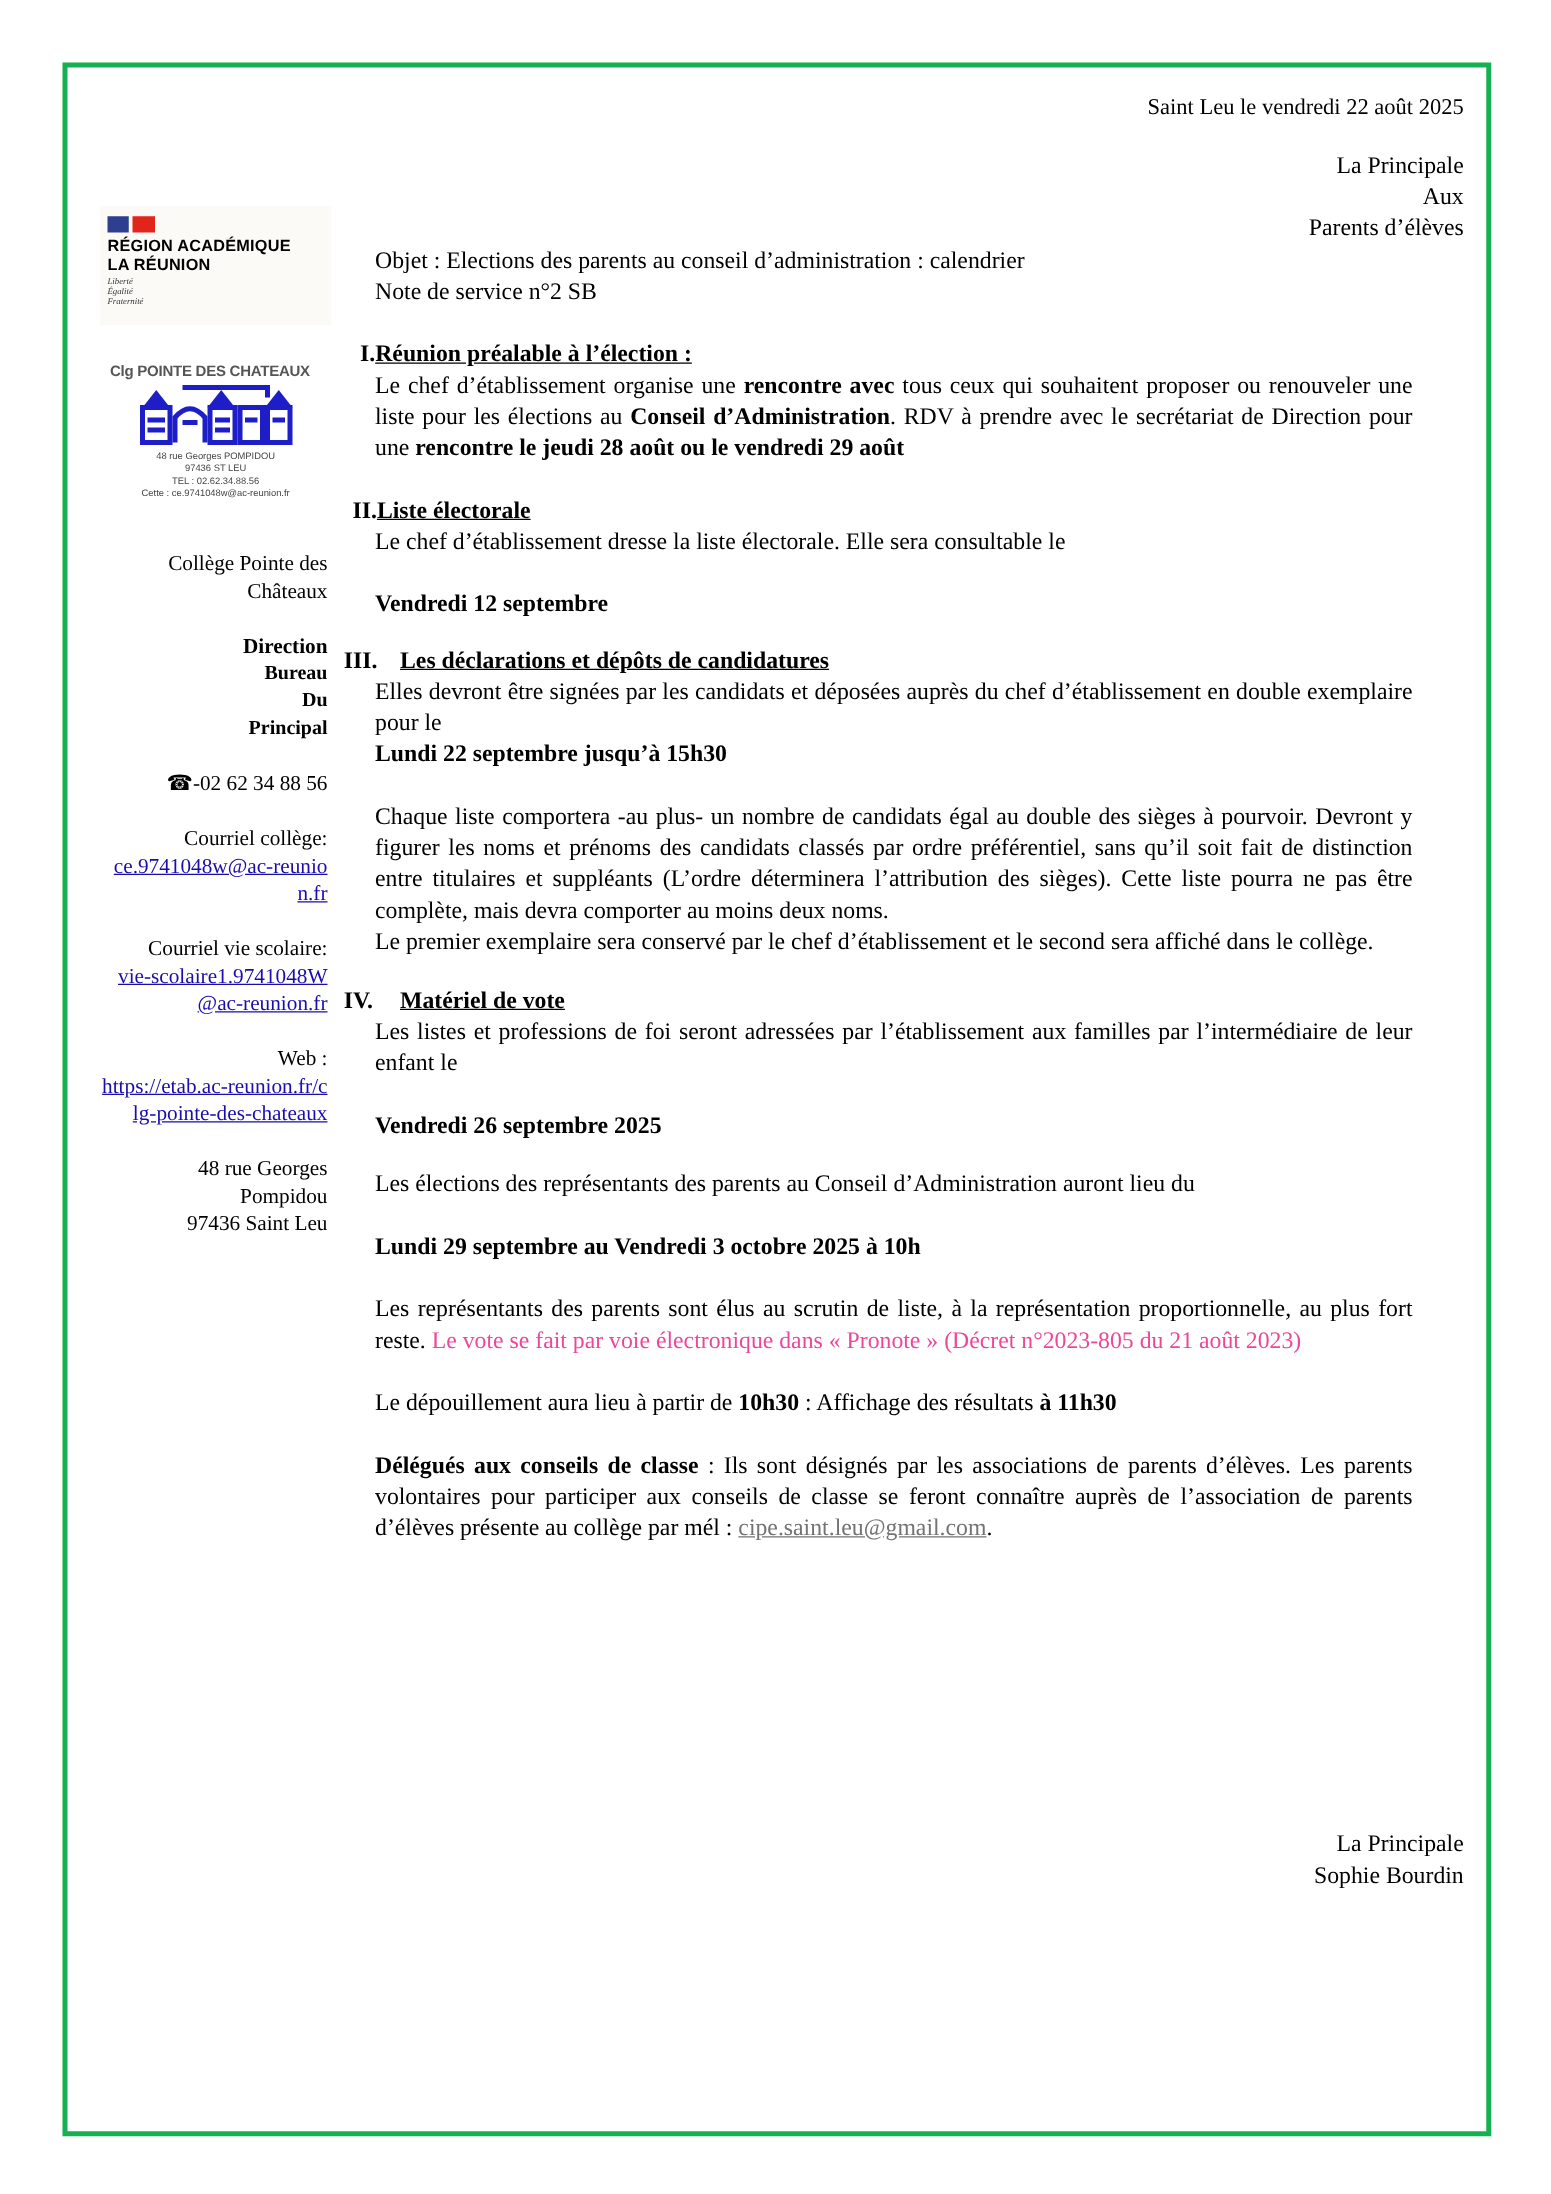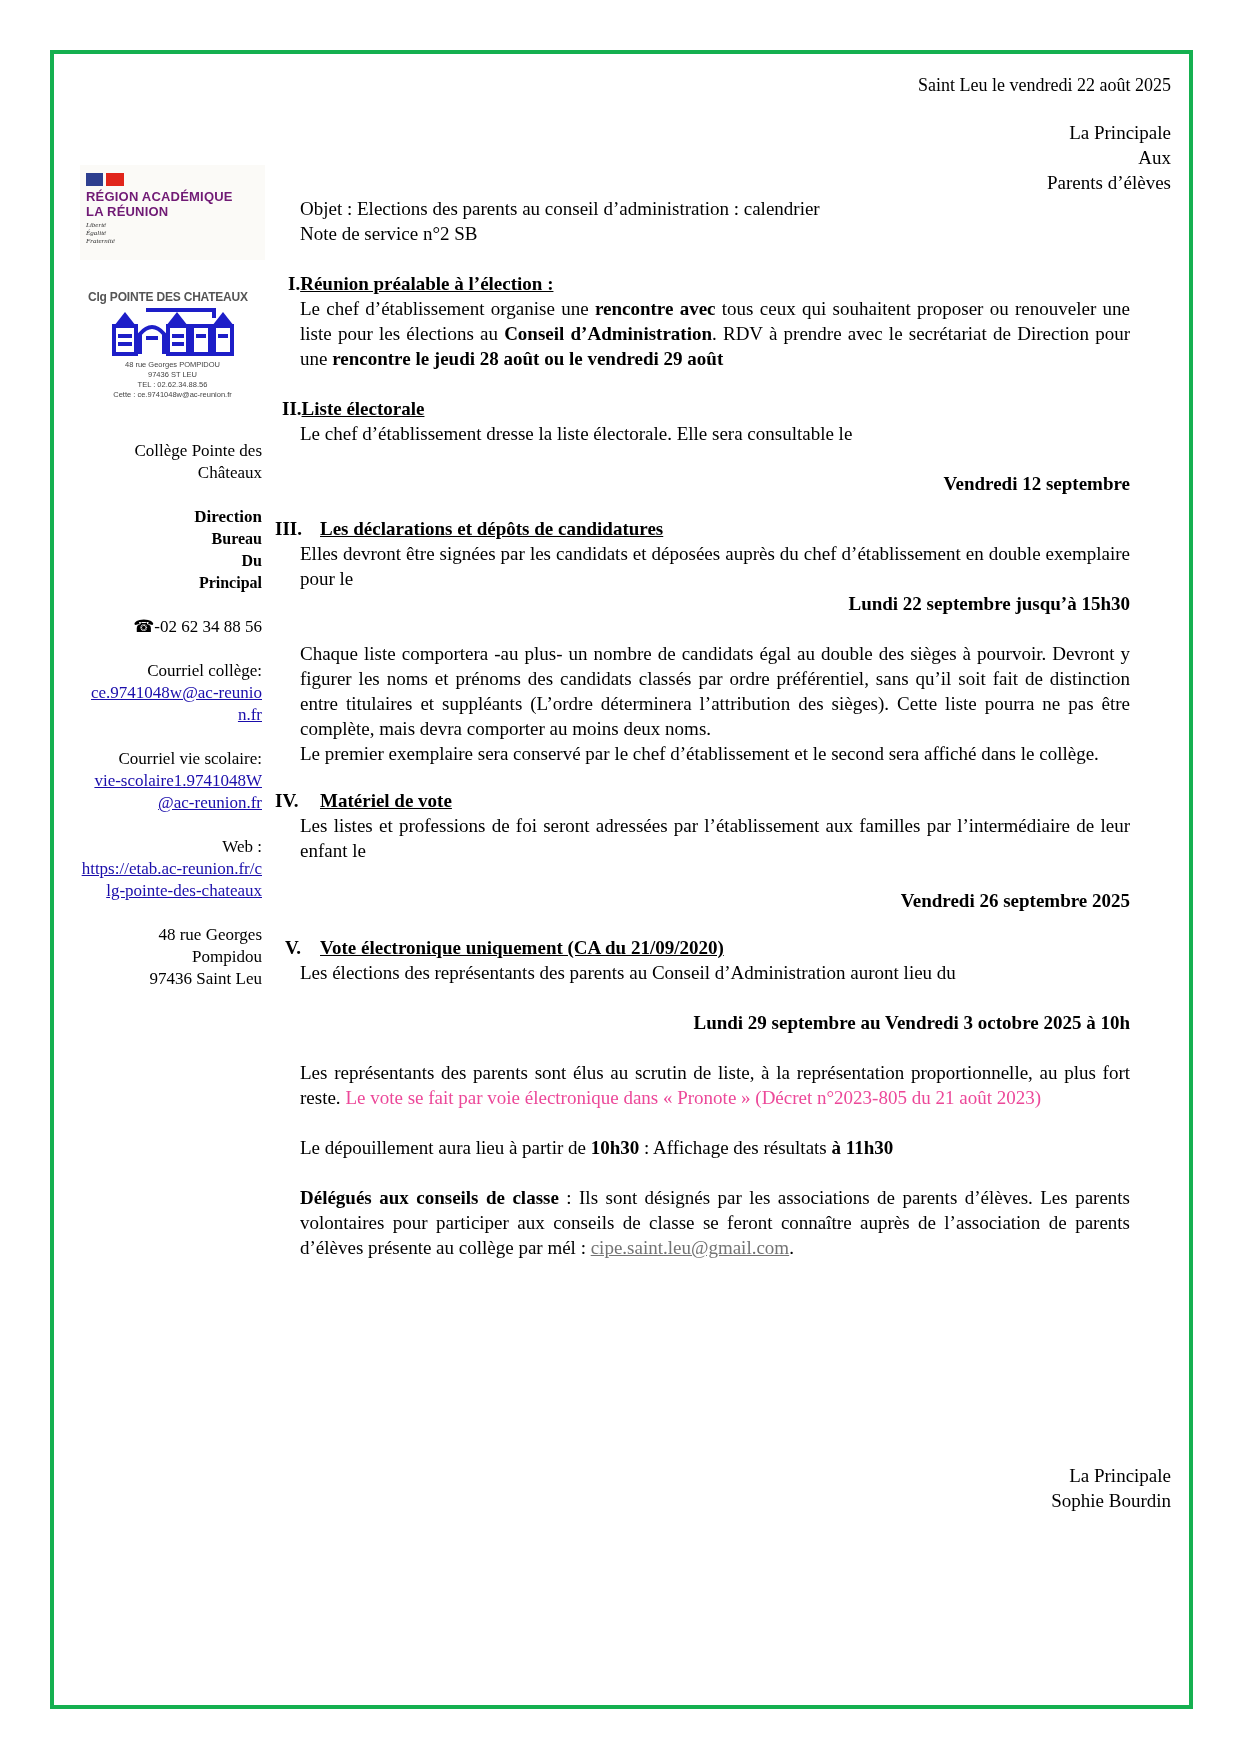--- a/index.html
+++ b/index.html
@@ -7,21 +7,21 @@
          font-family: "Liberation Serif", serif; color: #000; }
   .frame { position: absolute; left: 50px; top: 50px; width: 1135px; height: 1651px;
            border: 4px solid #15b050; box-sizing: content-box; }
 
   
   .logo-region { position: absolute; left: 80px; top: 165px; width: 185px; height: 95px; background: #fbfaf7; }
   .flag { position: absolute; left: 6px; top: 8px; width: 38px; height: 13px; }
   .flag .b { position: absolute; left: 0; top: 0; width: 17px; height: 13px; background: #2e3f8f; }
   .flag .r { position: absolute; left: 20px; top: 0; width: 18px; height: 13px; background: #e1251b; }
   .region-title { position: absolute; left: 6px; top: 24px; font-family: "Liberation Sans", sans-serif;
-                  font-weight: bold; font-size: 13px; line-height: 15px; color: #701a75; letter-spacing: 0.2px; }
+                  font-weight: bold; font-size: 13px; line-height: 15px; color: #000000; letter-spacing: 0.2px; }
   .motto { position: absolute; left: 6px; top: 56px; font-family: "Liberation Serif", serif; font-style: italic;
            font-size: 7px; line-height: 8px; color: #333; }
 
   .clg-logo { position: absolute; left: 80px; top: 290px; width: 185px; height: 120px; }
   .clg-name { position: absolute; left: 8px; top: 0; font-family: "Liberation Sans", sans-serif; font-size: 12px;
               color: #555; font-weight: bold; letter-spacing: -0.2px; }
   .clg-building { position: absolute; left: 26px; top: 16px; width: 130px; height: 50px; }
   .clg-info { position: absolute; left: 0; top: 70px; width: 185px; text-align: center;
               font-family: "Liberation Sans", sans-serif; font-size: 7.5px; line-height: 10px; color: #444; }
 
@@ -32,21 +32,21 @@
   .sidebar .small-bold { font-weight: bold; font-size: 16px; }
   .sidebar a { color: #1a0dab; text-decoration: underline; word-break: break-all; }
 
   
   .date { position: absolute; right: 70px; top: 75px; font-size: 18px; }
   .recip { position: absolute; right: 70px; top: 120px; text-align: right; font-size: 19px; line-height: 25px; }
 
   .content { position: absolute; left: 300px; top: 196px; width: 830px; font-size: 19px; line-height: 25px; }
   .p { margin: 0; }
   .just { text-align: justify; }
-  .center { text-align: right; font-weight: bold; }
+  .center { text-align: left; font-weight: bold; }
   .heading { font-weight: bold; position: relative; }
   .heading u { text-decoration: underline; }
   .gap { height: 25px; }
   .blue { color: #ec4899; }
   a.mail { color: #737373; text-decoration: underline; }
   .signature { position: absolute; right: 70px; top: 1463px; text-align: right; font-size: 19px; line-height: 25px; }
 </style>
 </head>
 <body>
 
@@ -169,23 +169,20 @@
   <div class="gap" style="height:22px"></div>
 
   <div class="heading" style="margin-left:-25px">
     <span style="display:inline-block;width:45px">IV.</span><u>Matériel de vote</u>
   </div>
   <p class="p just">Les listes et professions de foi seront adressées par l’établissement aux familles par l’intermédiaire de leur enfant le</p>
   <div class="gap"></div>
   <p class="p center">Vendredi 26 septembre 2025</p>
   <div class="gap" style="height:22px"></div>
 
-  <div class="heading" style="margin-left:-15px">
-    <span style="display:inline-block;width:35px">V.</span><u>Vote électronique uniquement (CA du 21/09/2020)</u>
-  </div>
   <p class="p">Les élections des représentants des parents au Conseil d’Administration auront lieu du</p>
   <div class="gap"></div>
   <p class="p center">Lundi 29 septembre au Vendredi 3 octobre 2025  à 10h</p>
   <div class="gap"></div>
   <p class="p just">
     <span>Les représentants des parents sont élus au scrutin de liste, à la représentation proportionnelle, au plus fort reste. </span><span class="blue">Le vote se fait par voie électronique dans « Pronote » (Décret n°2023-805 du 21 août 2023)</span>
   </p>
   <div class="gap"></div>
   <p class="p">
     <span>Le dépouillement aura lieu à partir de </span><b>10h30</b><span> : Affichage des résultats </span><b>à 11h30</b>

